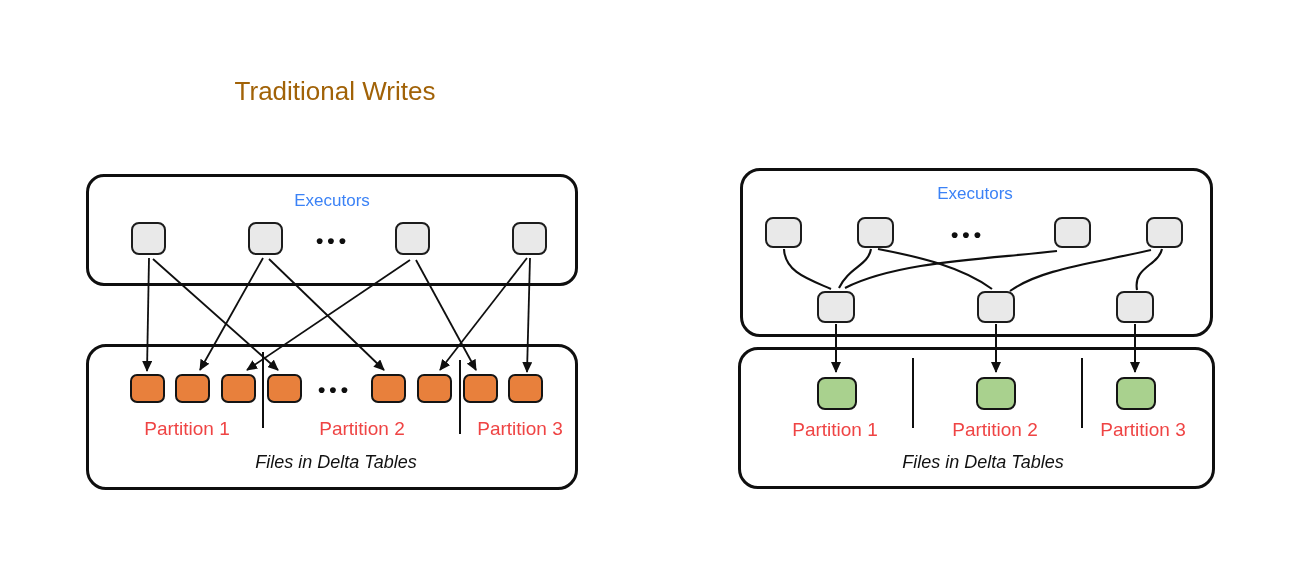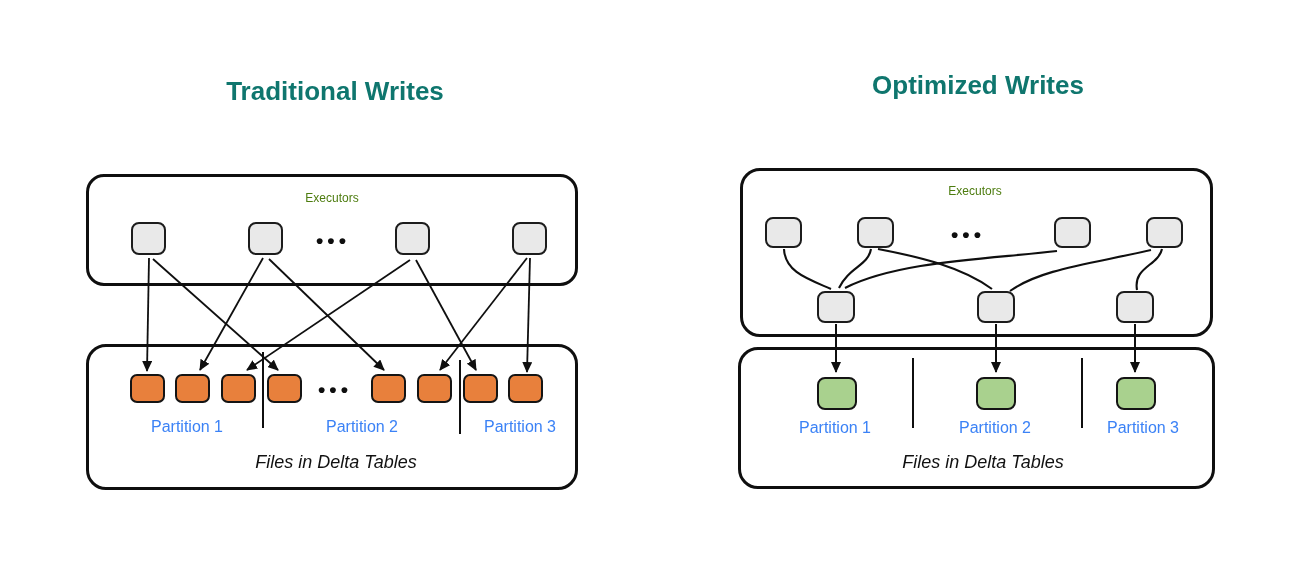--- a/index.html
+++ b/index.html
@@ -6,53 +6,53 @@
   .canvas{
     position:relative;
     width:1314px;height:564px;
     background:#fff;
     font-family:"Liberation Sans", sans-serif;
     color:#111;
     overflow:hidden;
   }
   .abs{position:absolute;}
   .title{
-    font-size:26px;font-weight:700;color:#0f766e;
+    font-size:26px;font-weight:400;color:#a16207;
     transform:translateX(-50%);white-space:nowrap;
   }
   .box{
     position:absolute;
     border:3px solid #0f0f0f;
     background:#ffffff;
     box-sizing:border-box;
   }
   .box-label{
     position:absolute;
-    font-size:12px;color:#4d7c0f;
+    font-size:17px;color:#3b82f6;
     transform:translateX(-50%);white-space:nowrap;
   }
   .node{
     position:absolute;box-sizing:border-box;
     background:var(--node-gray,#E9E9E9);
     border:2.2px solid #1c1c1c;border-radius:8px;
   }
   .file{
     position:absolute;box-sizing:border-box;
     border-radius:7px;border:2.2px solid #141414;
   }
   .file.orange{background:var(--file-orange,#E8803C);}
   .file.green{background:var(--file-green,#A9D18E);border-radius:8px;}
   .dots{
     position:absolute;
     font-weight:700;font-size:21px;letter-spacing:4px;
     color:#0e0e0e;line-height:1;
     transform:translate(-50%,-50%);white-space:nowrap;
   }
   .part-label{
-    position:absolute;font-size:16px;color:#3b82f6;
+    position:absolute;font-size:19px;color:#ef4444;
     transform:translateX(-50%);white-space:nowrap;
   }
   .files-label{
     position:absolute;font-size:18px;color:#111;
     transform:translateX(-50%);white-space:nowrap;font-style:italic;
   }
   .divider{
     position:absolute;width:2px;background:#0f0f0f;
   }
   svg.overlay{
@@ -91,21 +91,20 @@
 
   <div class="divider" style="left:262px;top:352px;height:76px;"></div>
   <div class="divider" style="left:459px;top:360px;height:74px;"></div>
 
   <div class="part-label" style="left:187px;top:418px;">Partition 1</div>
   <div class="part-label" style="left:362px;top:418px;">Partition 2</div>
   <div class="part-label" style="left:520px;top:418px;">Partition 3</div>
 
   <div class="files-label" style="left:336px;top:452px;">Files in Delta Tables</div>
 
-  <div class="abs title" style="left:978px;top:70px;">Optimized Writes</div>
 
   <div class="box" style="left:740px;top:168px;width:473px;height:169px;border-radius:20px;"></div>
   <div class="box-label" style="left:975px;top:184px;">Executors</div>
 
   <div class="node" style="left:765px;top:217px;width:37px;height:31px;"></div>
   <div class="node" style="left:857px;top:217px;width:37px;height:31px;"></div>
   <div class="dots" style="left:968px;top:234px;">•••</div>
   <div class="node" style="left:1054px;top:217px;width:37px;height:31px;"></div>
   <div class="node" style="left:1146px;top:217px;width:37px;height:31px;"></div>
 

